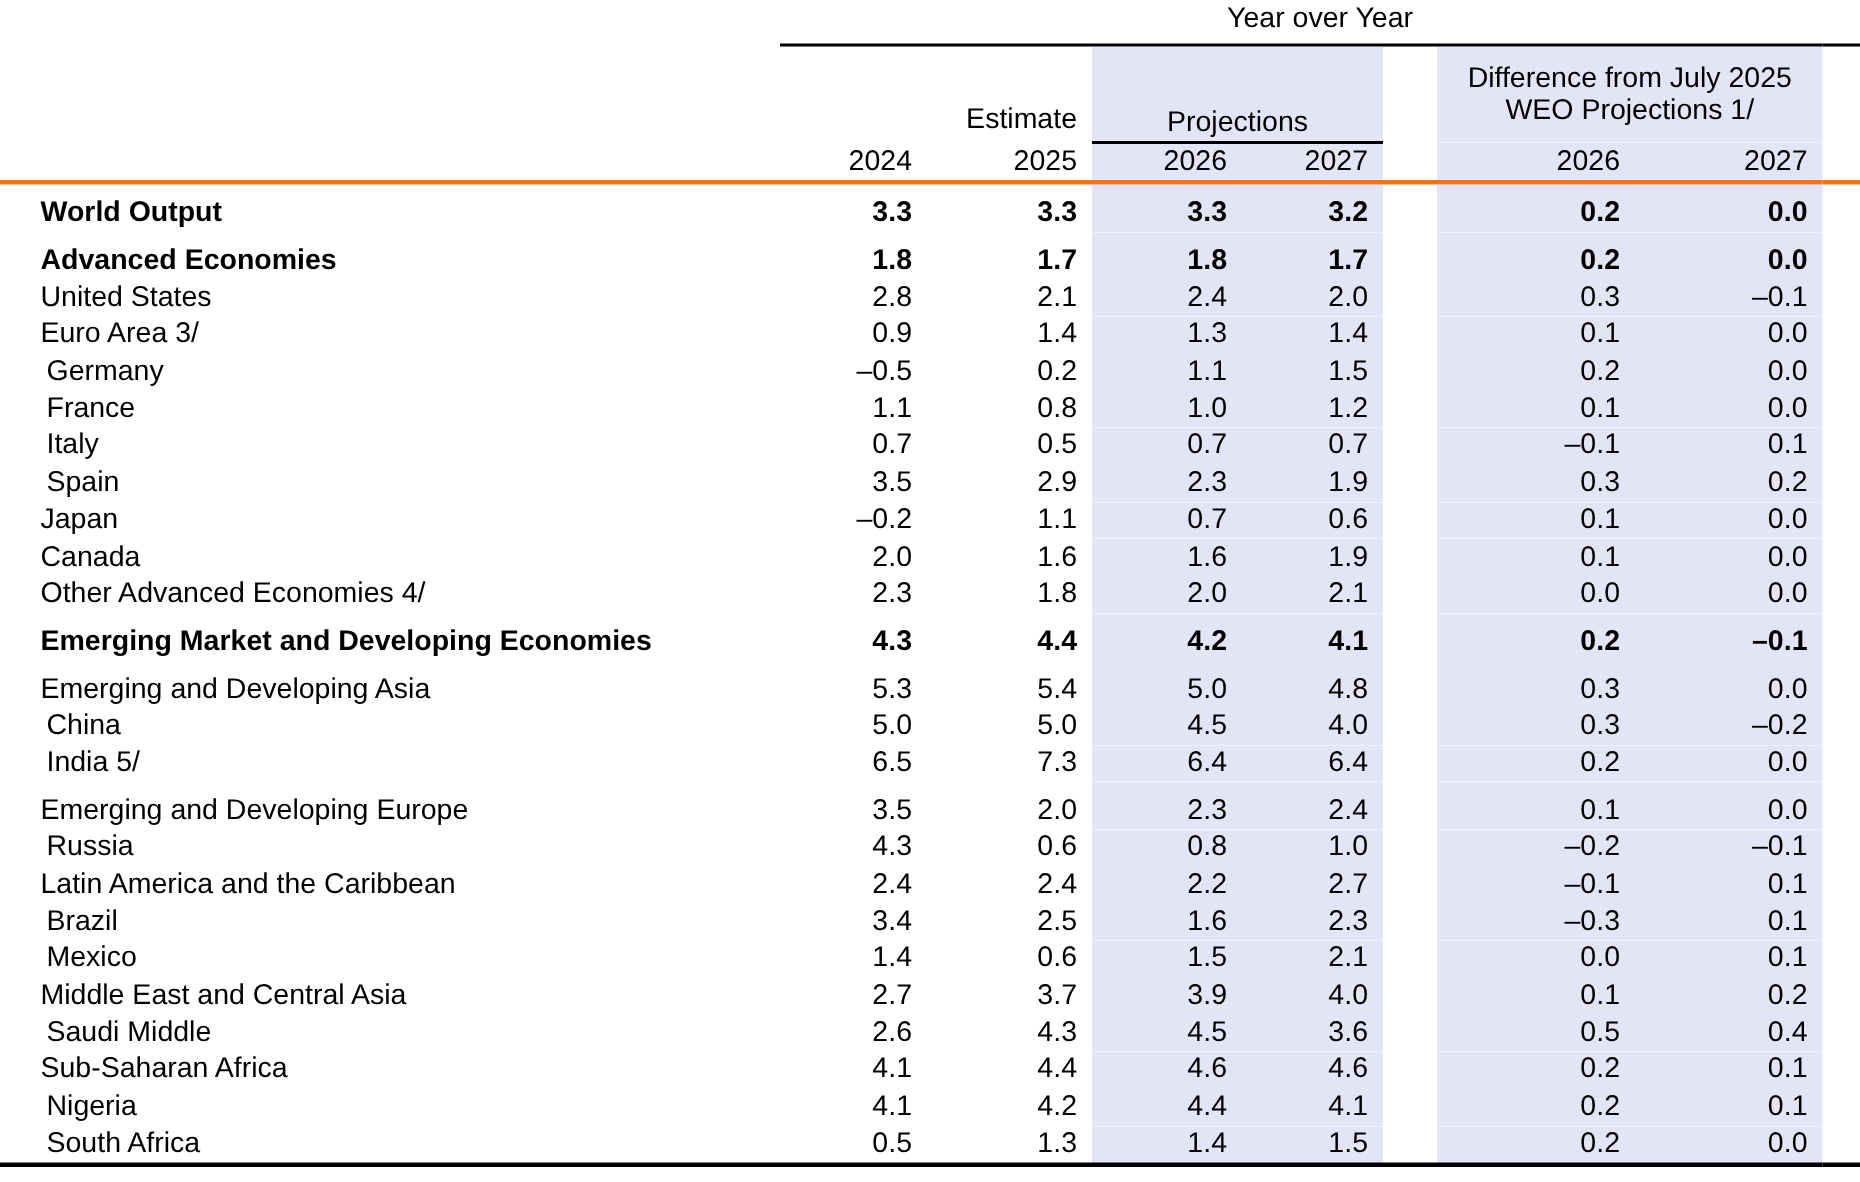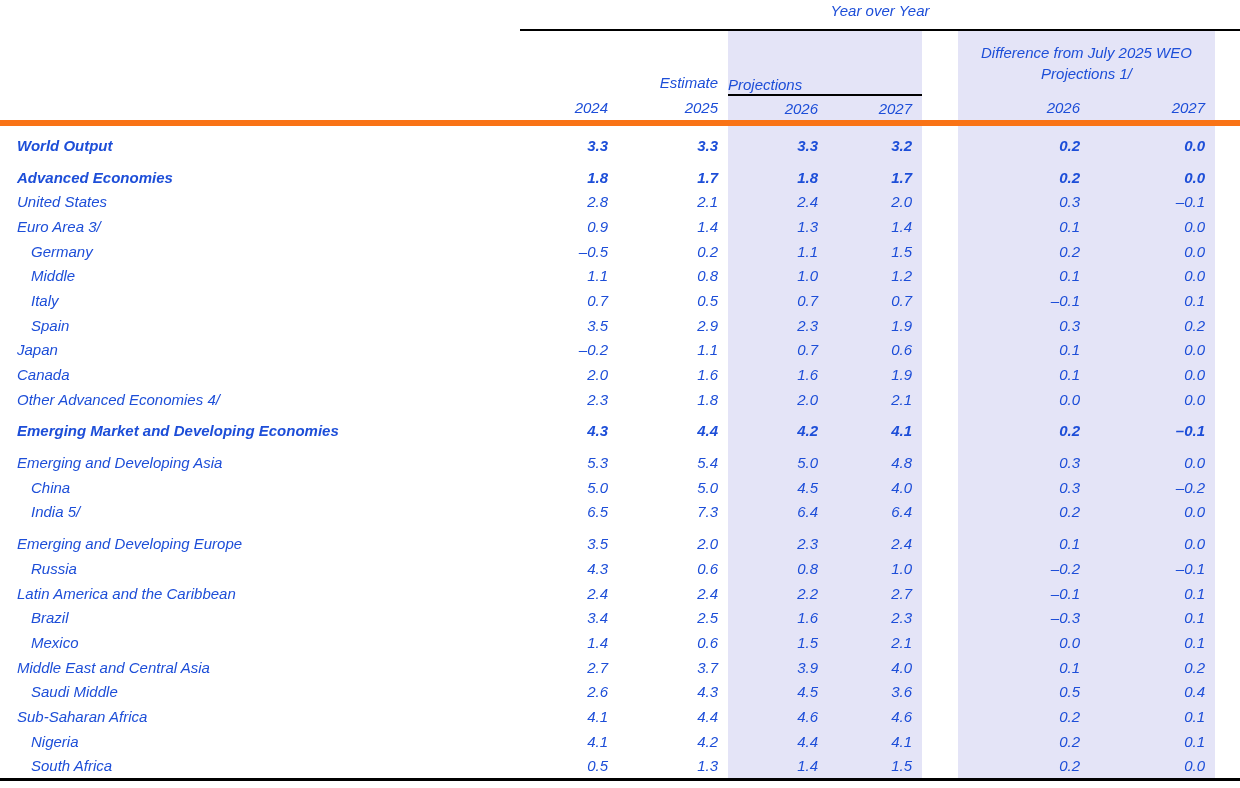--- a/index.html
+++ b/index.html
@@ -3,23 +3,22 @@
 <meta charset="utf-8">
 <style>
   html, body { margin: 0; padding: 0; background: #fff; }
   .page {
     position: relative;
     width: 1240px;
     height: 788px;
     background: #ffffff;
     overflow: hidden;
     font-family: "Liberation Sans", sans-serif;
-    font-size: 15px;
-    color: #1d4ed8;
-    font-style: italic;
+    font-size: 19px;
+    color: #000000;
   }
   table.weo {
     border-collapse: collapse;
     table-layout: fixed;
     width: 1240px;
     border-bottom: 3px solid #000;
   }
   col.c-label  { width: 520px; }
   col.c-2024   { width: 98px; }
   col.c-2025   { width: 110px; }
@@ -27,44 +26,44 @@
   col.c-p2027  { width: 94px; }
   col.c-gap    { width: 36px; }
   col.c-d2026  { width: 132px; }
   col.c-d2027  { width: 125px; }
   col.c-pad    { width: 25px; }
   col.shade    { background: #e4e4f7; }
 
   td { padding: 0; height: 24.7px; vertical-align: middle; overflow: hidden; }
 
   .num   { text-align: right; padding-right: 10px; white-space: nowrap; }
-  .label { text-align: left; padding-left: 17px; white-space: nowrap; }
+  .label { text-align: left; padding-left: 27px; white-space: nowrap; }
   .label.indent { padding-left: 31px; }
 
   
   .row-title td { background: #fff; height: 27px; vertical-align: top; }
   .row-title .yoy {
     text-align: center;
     border-bottom: 2px solid #000;
     padding-top: 2px;
   }
   .row-group td { height: 60px; }
   .row-group .estimate {
     text-align: right; vertical-align: bottom;
     padding-right: 10px; padding-bottom: 4px;
   }
   .row-group .proj {
-    text-align: left; vertical-align: bottom;
+    text-align: center; vertical-align: bottom;
     border-bottom: 2px solid #000; padding-bottom: 1px;
   }
   .row-group .diff {
     text-align: center; vertical-align: middle;
     line-height: 21px; padding: 0 4px;
   }
-  .row-years td { height: 24px; border-bottom: 6px solid #f97316; }
+  .row-years td { height: 24px; border-bottom: 3px solid #f97316; }
 
   
   tbody tr:first-child td { padding-top: 7px; }
   tr.group-start td { padding-top: 7px; }
   tr.bold td { font-weight: 700; }
 </style>
 </head>
 <body>
 
 <div class="page">
@@ -156,21 +155,21 @@
     <td class="num">–0.5</td>
     <td class="num">0.2</td>
     <td class="num">1.1</td>
     <td class="num">1.5</td>
     <td></td>
     <td class="num">0.2</td>
     <td class="num">0.0</td>
     <td></td>
   </tr>
         <tr>
-    <td class="label indent">Middle</td>
+    <td class="label indent">France</td>
     <td class="num">1.1</td>
     <td class="num">0.8</td>
     <td class="num">1.0</td>
     <td class="num">1.2</td>
     <td></td>
     <td class="num">0.1</td>
     <td class="num">0.0</td>
     <td></td>
   </tr>
         <tr>

